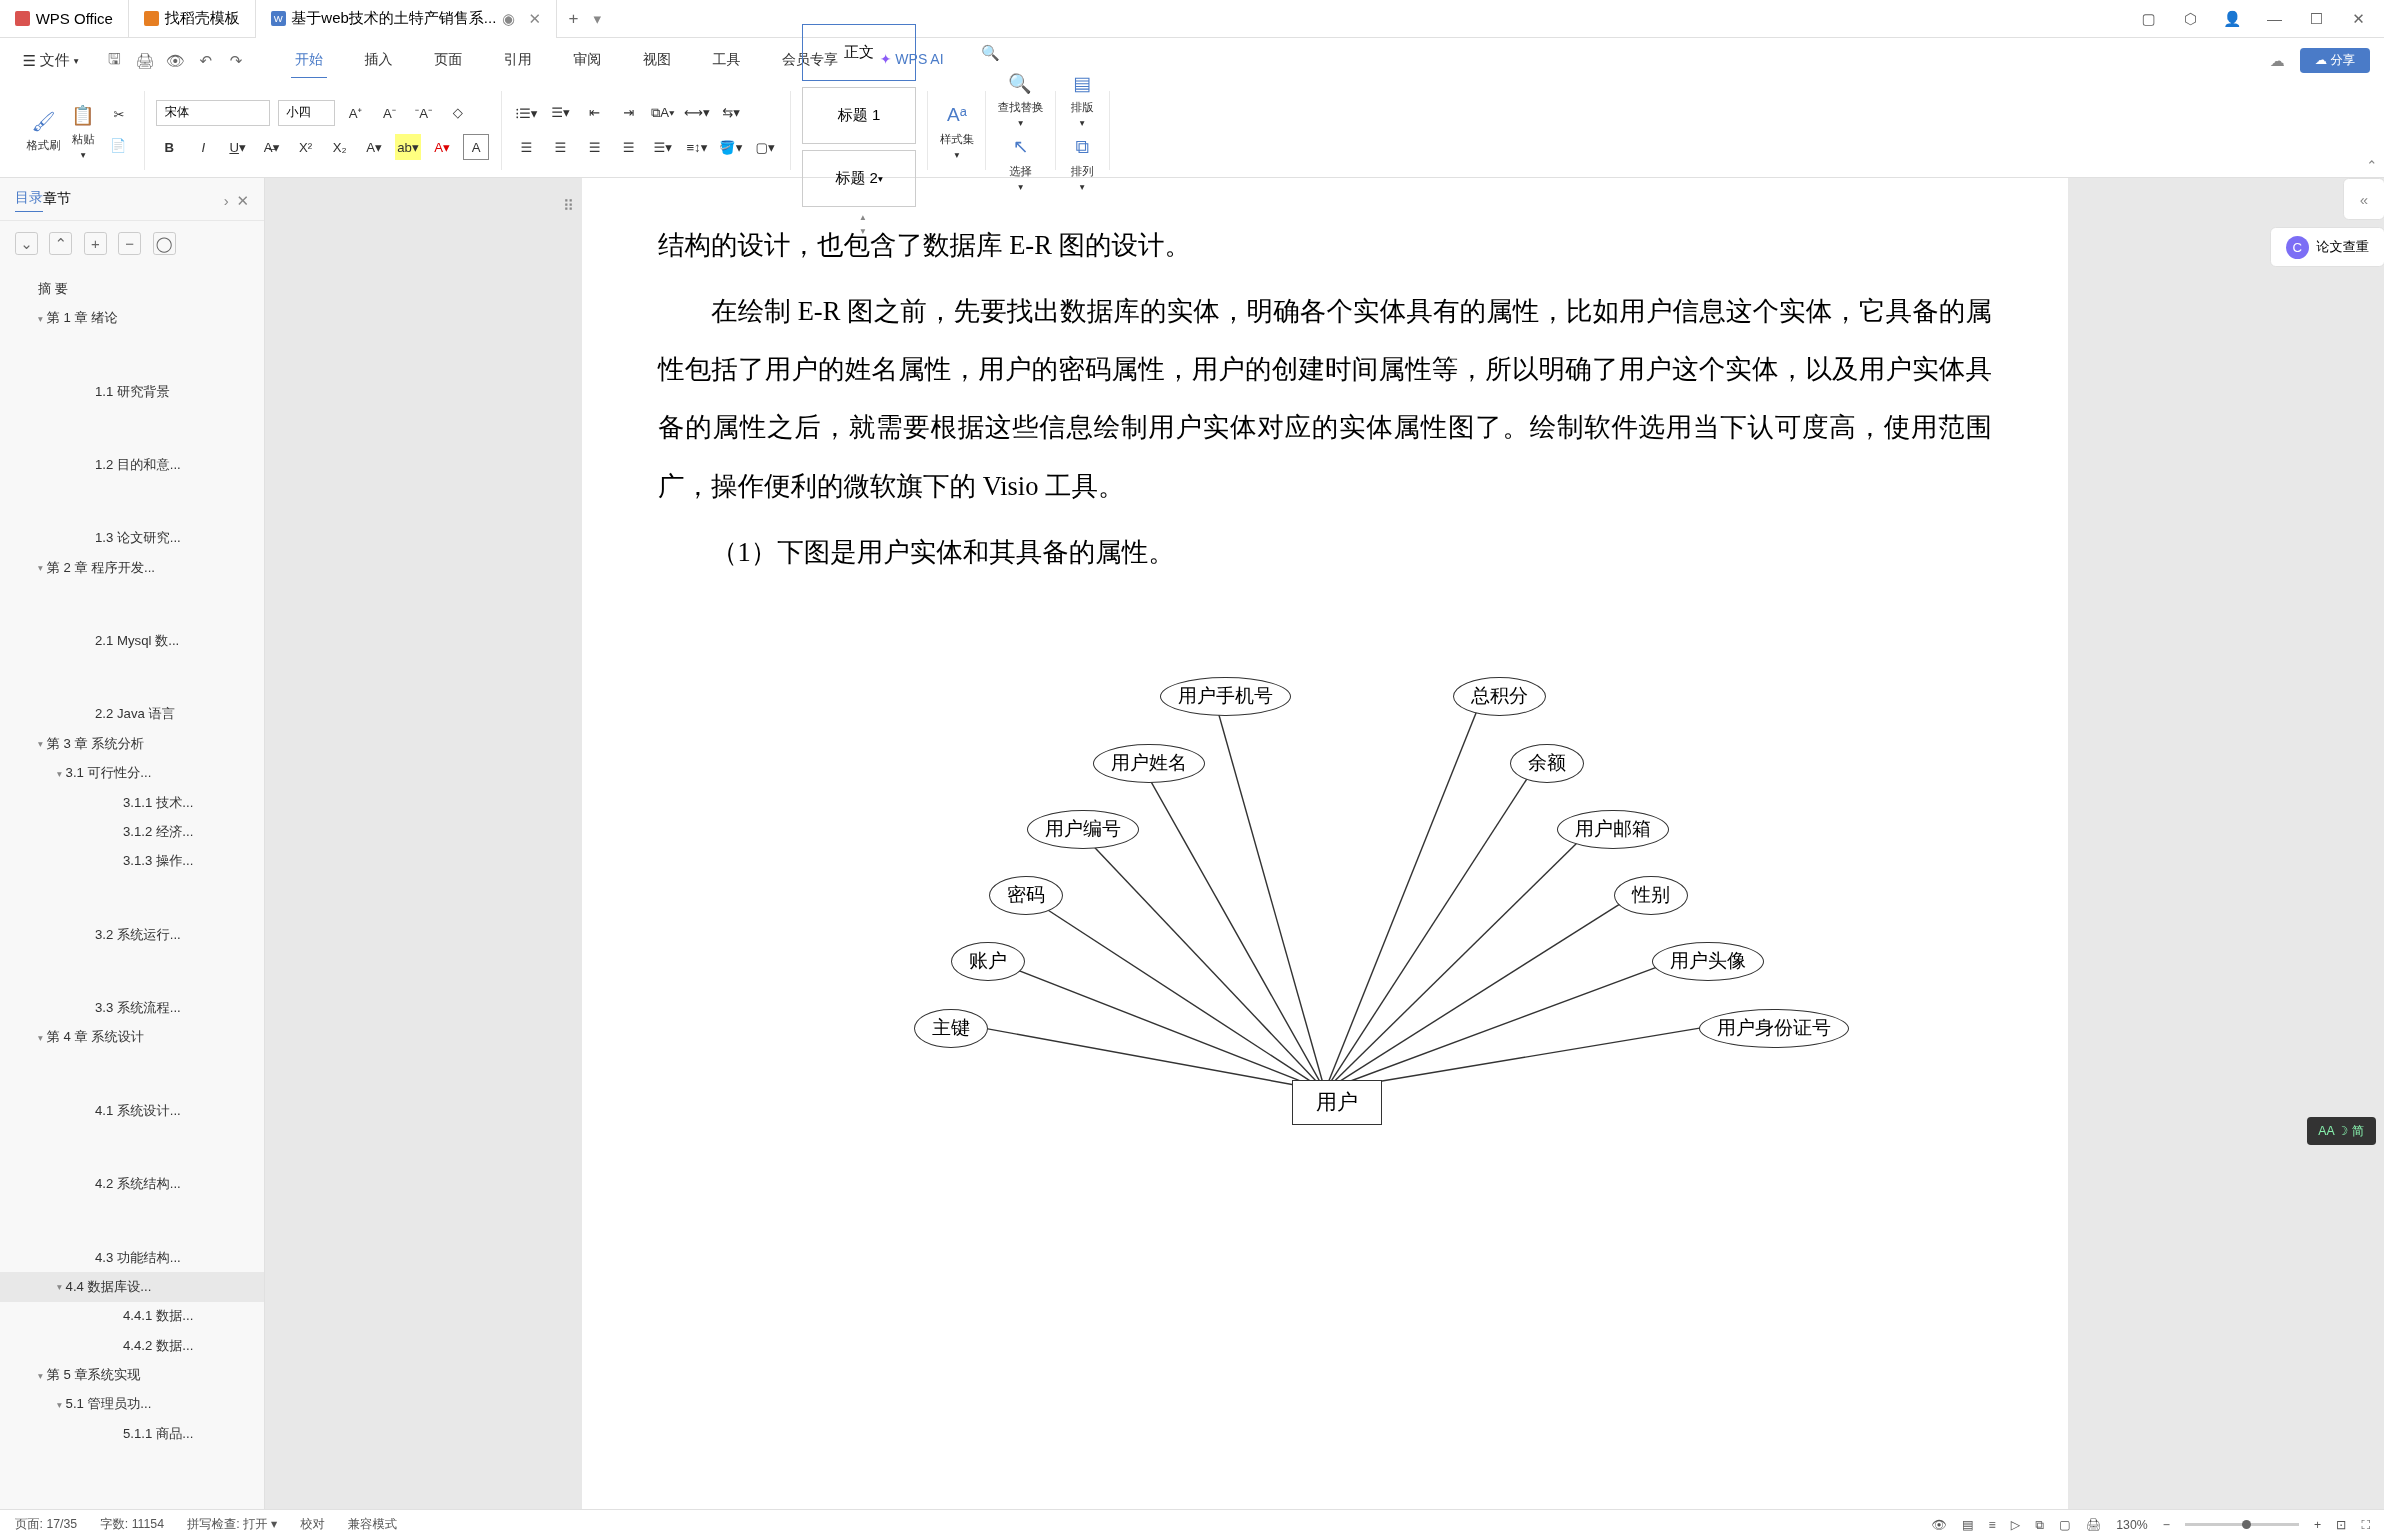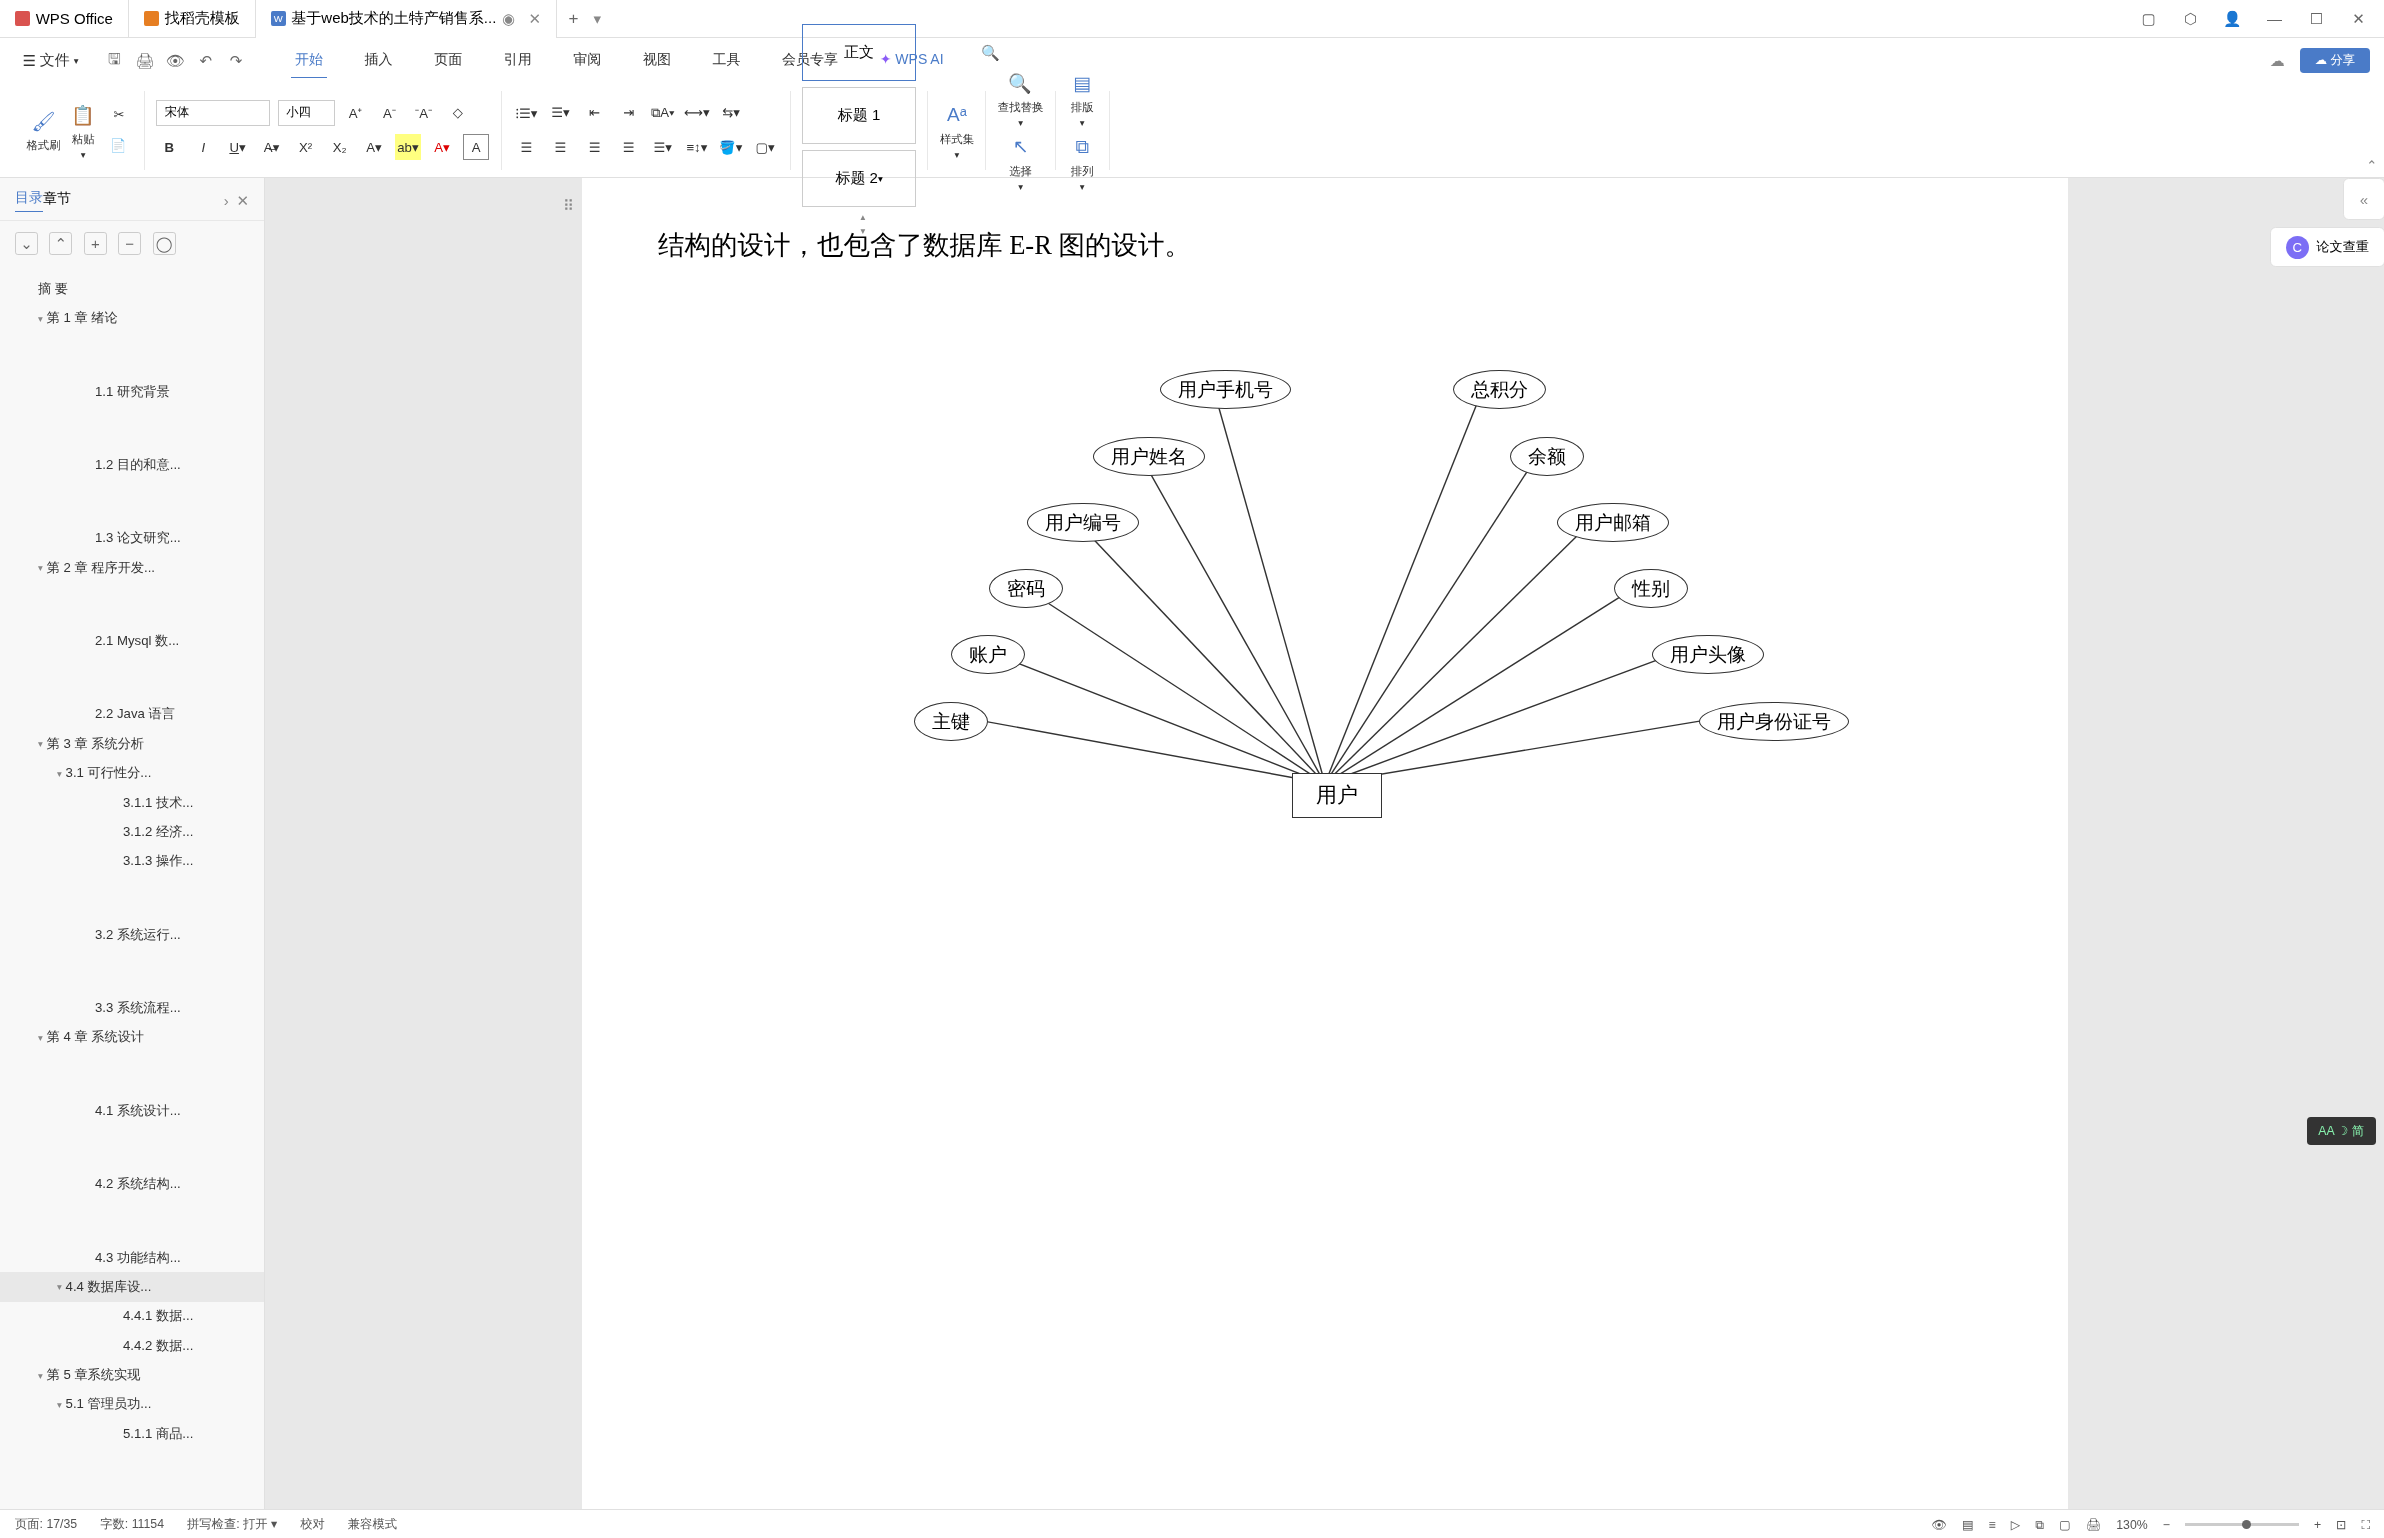--- a/index.html
+++ b/index.html
@@ -374,20 +374,22 @@
         <div class="toc-item level-4">
           <span>5.1.1  商品...</span>
         </div>
       </div>
   </div>
 
   <div class="doc-area">
     <div class="page">
       <div style="position:absolute;left:-19px;top:19px;color:#888">⠿</div>
       <div class="doc-text doc-para" style="text-indent:0">结构的设计，也包含了数据库 E-R 图的设计。</div>
+      <div class="doc-text doc-para">在绘制 E-R 图之前，先要找出数据库的实体，明确各个实体具有的属性，比如用户信息这个实体，它具备的属性包括了用户的姓名属性，用户的密码属性，用户的创建时间属性等，所以明确了用户这个实体，以及用户实体具备的属性之后，就需要根据这些信息绘制用户实体对应的实体属性图了。绘制软件选用当下认可度高，使用范围广，操作便利的微软旗下的 Visio 工具。</div>
+      <div class="doc-text doc-para">（1）下图是用户实体和其具备的属性。</div>
       
       
       <svg class="er-diagram" viewBox="0 0 1400 500">
         <g stroke="#333" stroke-width="1.5">
           <line x1="700" y1="490" x2="580" y2="65"></line>
           <line x1="700" y1="490" x2="870" y2="65"></line>
           <line x1="700" y1="490" x2="500" y2="135"></line>
           <line x1="700" y1="490" x2="930" y2="135"></line>
           <line x1="700" y1="490" x2="430" y2="205"></line>
           <line x1="700" y1="490" x2="990" y2="205"></line>

